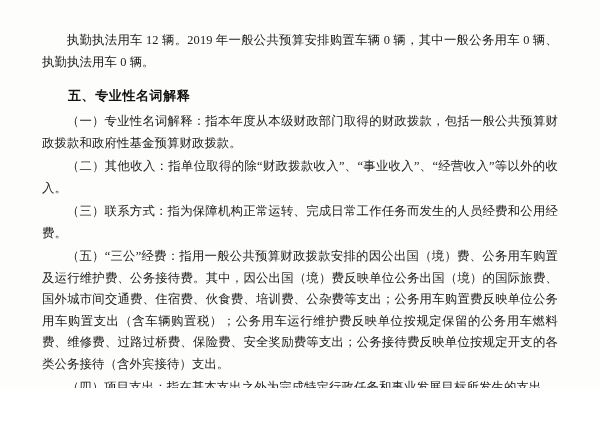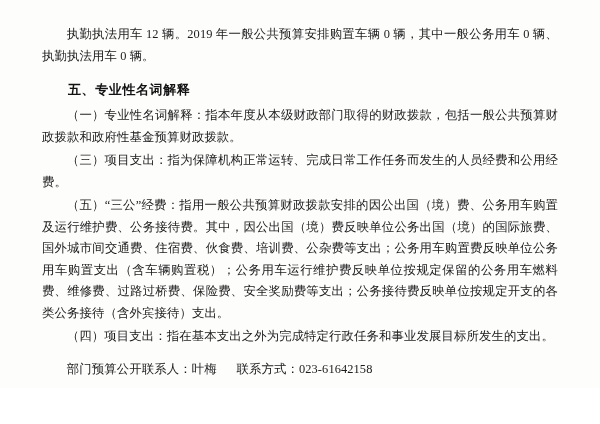--- a/index.html
+++ b/index.html
@@ -12,21 +12,21 @@
     background: #ffffff;
     font-family: "Liberation Serif", "DejaVu Serif", serif;
     overflow: hidden;
   }
   .page {
     position: relative;
     width: 600px;
     height: 424px;
     background: #fdfdfc;
     box-sizing: border-box;
-    padding: 24px 42px 0 42px;
+    padding: 30px 42px 0 42px;
   }
   .para {
     font-size: 12.4px;
     line-height: 21.5px;
     color: #1b1b1b;
     text-align: justify;
     text-justify: inter-ideograph;
     margin: 0 0 2px 0;
     letter-spacing: 0.1px;
   }
@@ -70,21 +70,22 @@
 
 <div class="page">
 
   <p class="para indent">执勤执法用车 12 辆。2019 年一般公共预算安排购置车辆 0 辆，其中一般公务用车 0 辆、执勤执法用车 0 辆。</p>
 
   <div class="spacer-sm"></div>
 
   <h2 class="section-title">五、专业性名词解释</h2>
 
   <p class="para indent">（一）专业性名词解释：指本年度从本级财政部门取得的财政拨款，包括一般公共预算财政拨款和政府性基金预算财政拨款。</p>
-  <p class="para indent">（三）项目支出：指为保障机构正常运转、完成日常工作任务而发生的人员经费和公用经费。</p>
+  <p class="para indent">（二）其他收入：指单位取得的除“财政拨款收入”、“事业收入”、“经营收入”等以外的收入。</p>
+  <p class="para indent">（三）联系方式：指为保障机构正常运转、完成日常工作任务而发生的人员经费和公用经费。</p>
   <p class="para indent">（五）“三公”经费：指用一般公共预算财政拨款安排的因公出国（境）费、公务用车购置及运行维护费、公务接待费。其中，因公出国（境）费反映单位公务出国（境）的国际旅费、国外城市间交通费、住宿费、伙食费、培训费、公杂费等支出；公务用车购置费反映单位公务用车购置支出（含车辆购置税）；公务用车运行维护费反映单位按规定保留的公务用车燃料费、维修费、过路过桥费、保险费、安全奖励费等支出；公务接待费反映单位按规定开支的各类公务接待（含外宾接待）支出。</p>
   <p class="para indent">（四）项目支出：指在基本支出之外为完成特定行政任务和事业发展目标所发生的支出。</p>
 
   <div class="spacer-md"></div>
 
   <p class="contact"><span>部门预算公开联系人：</span><span>叶梅</span><span class="gap"></span><span>联系方式：</span><span>023-61642158</span></p>
 
   <div class="bottom-fill"></div>
 </div>
 

